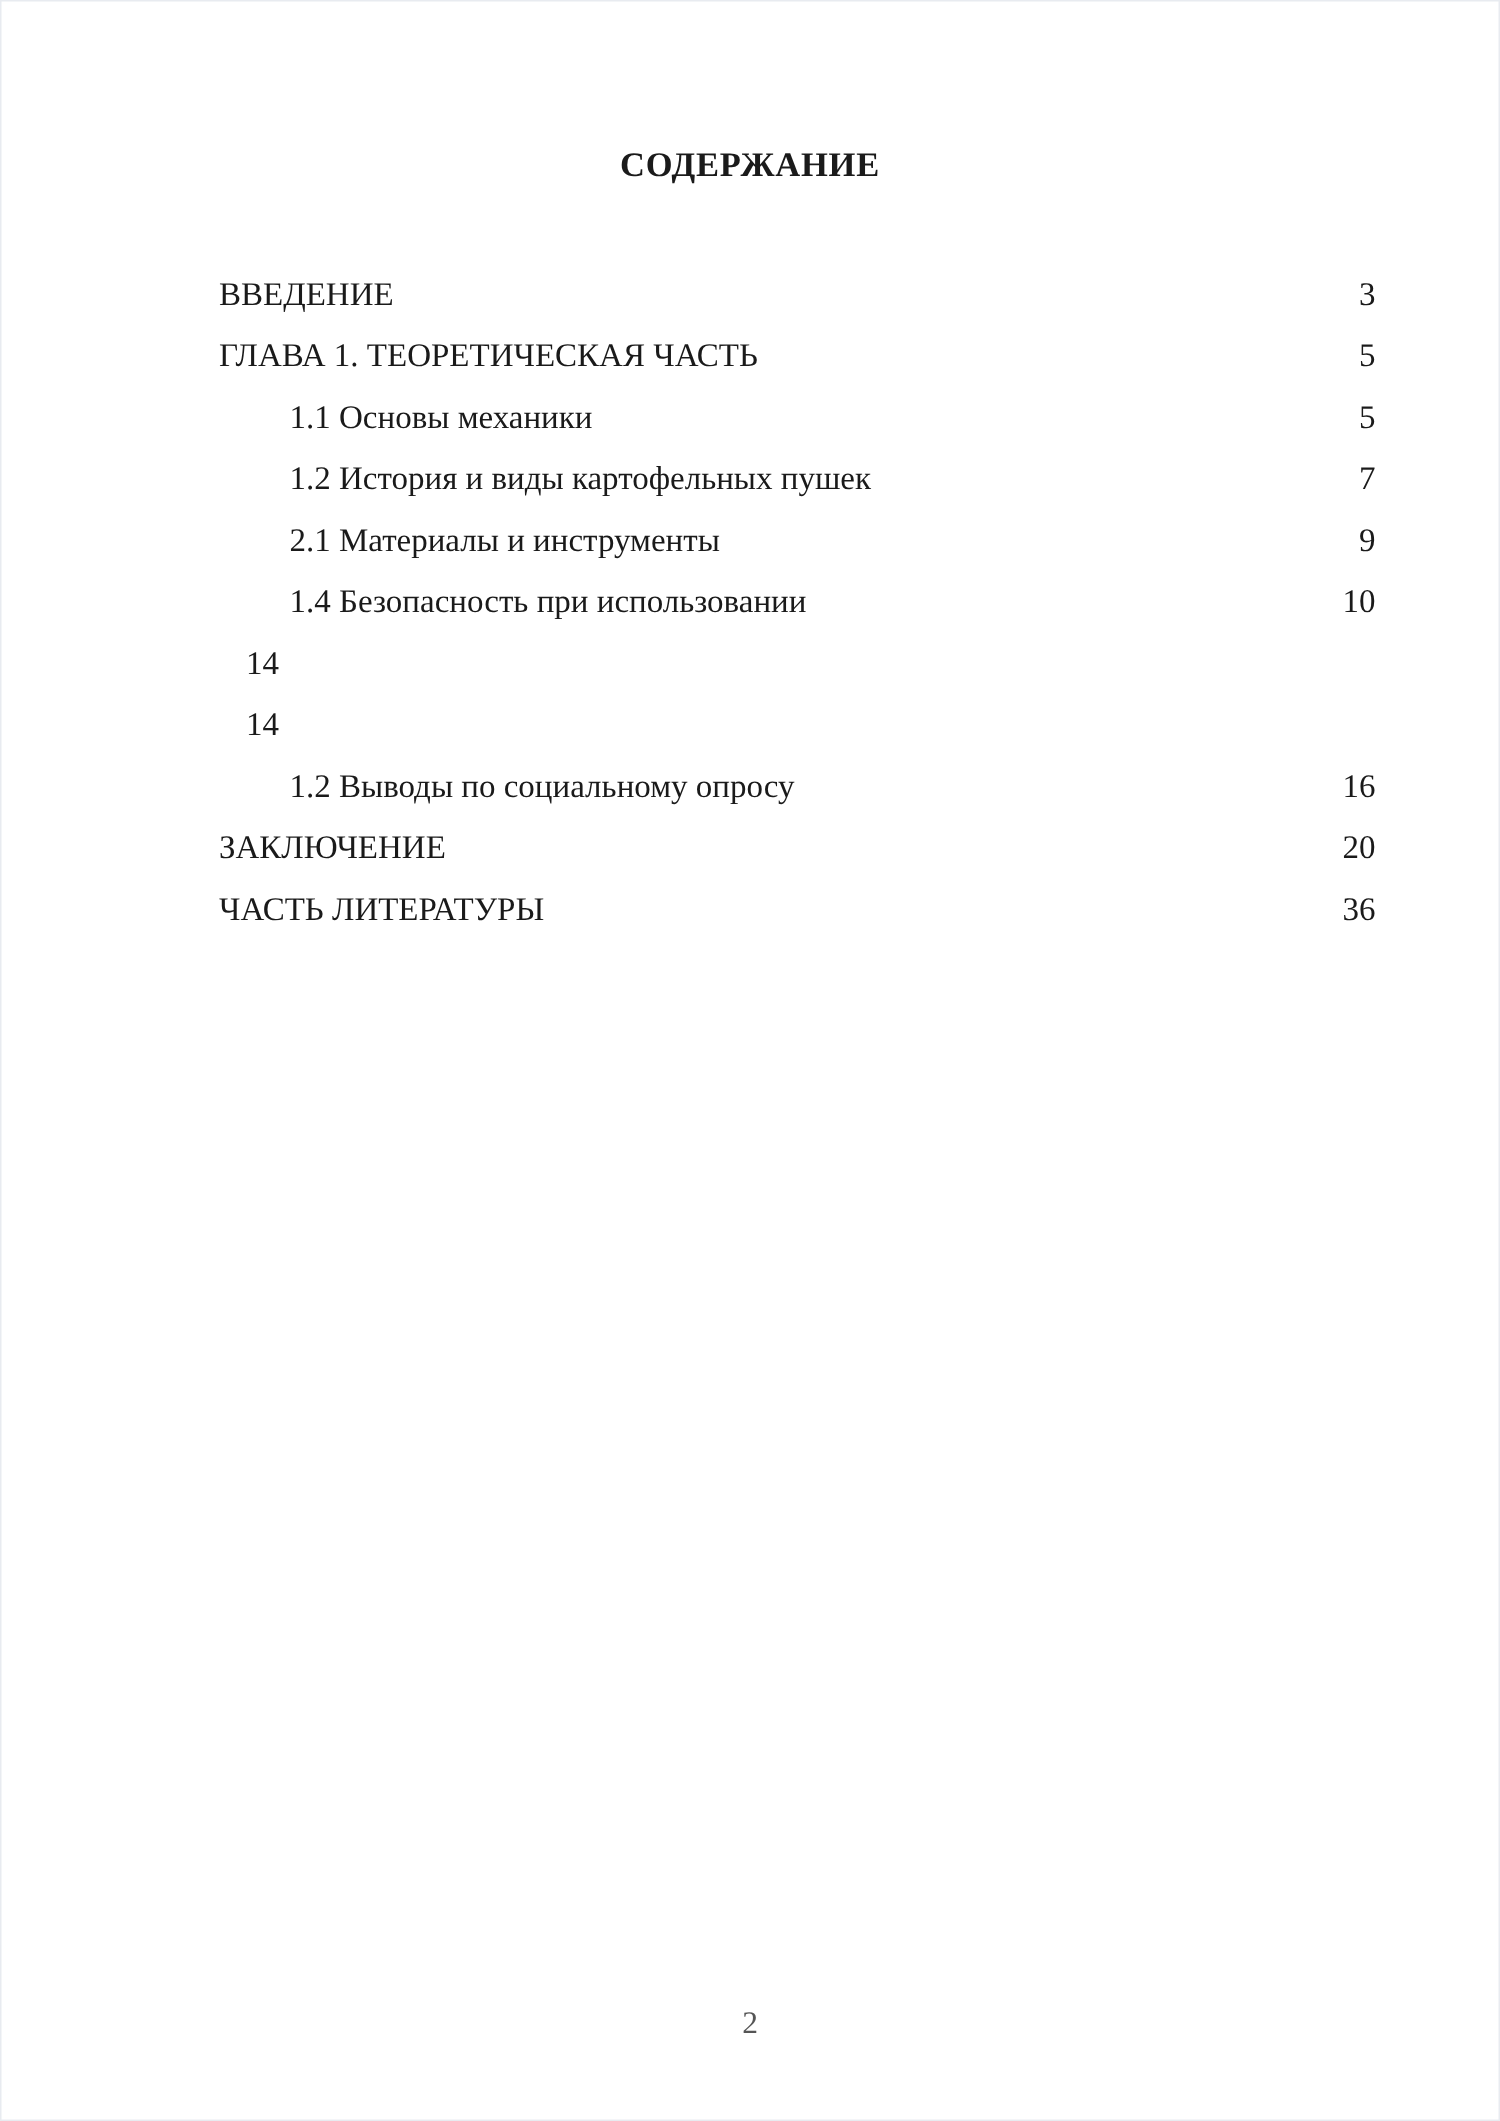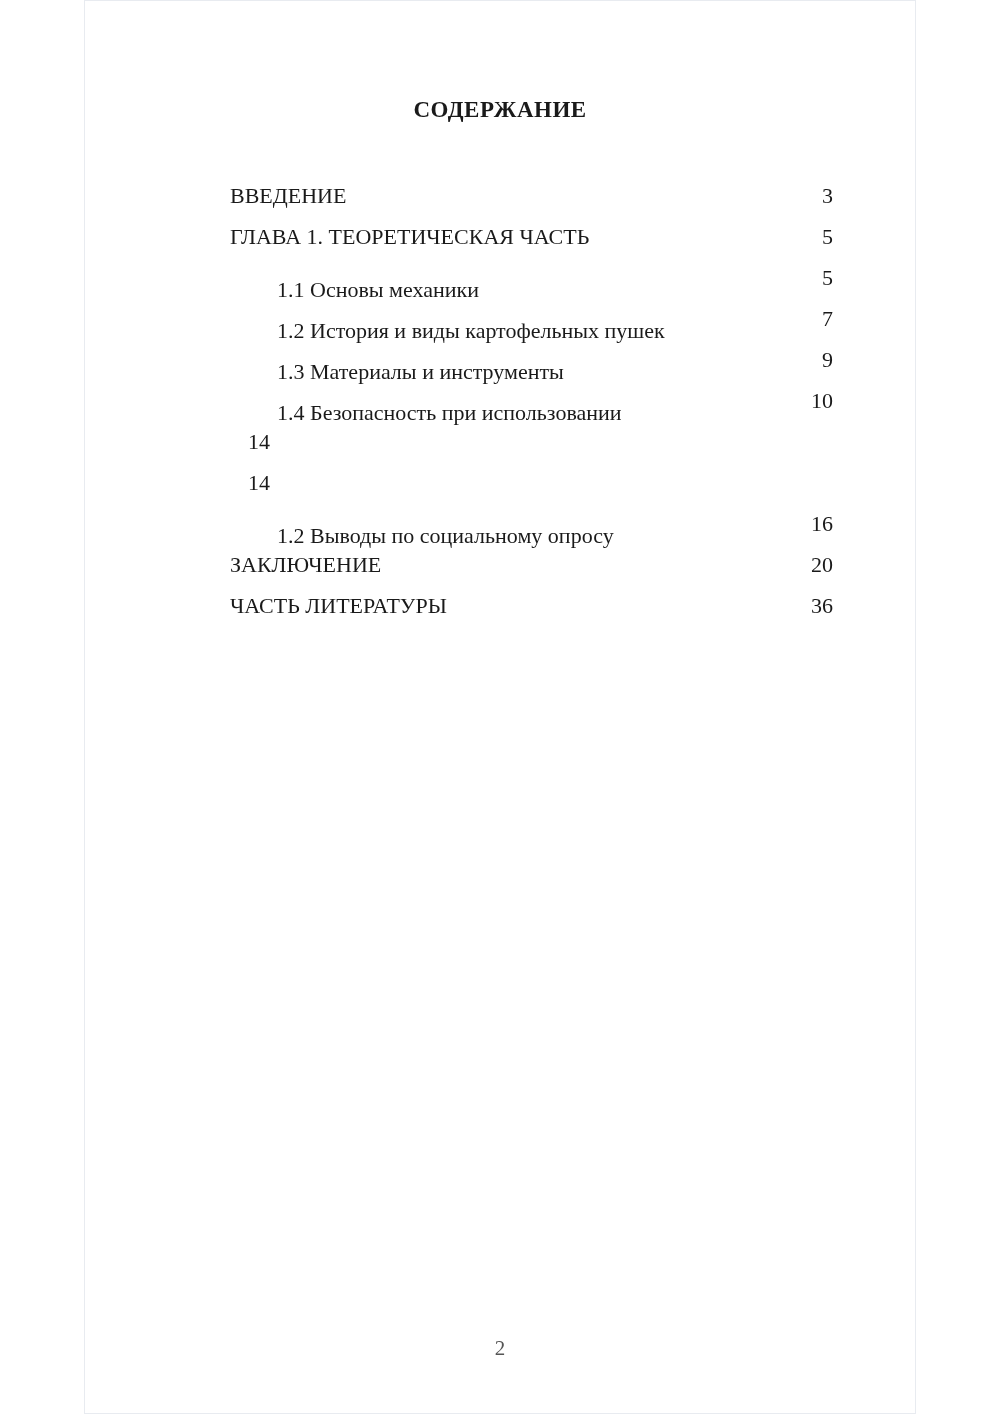--- a/index.html
+++ b/index.html
@@ -2,21 +2,21 @@
 <html><head>
 <meta charset="utf-8">
 <style>
   html, body {
     margin: 0;
     padding: 0;
     background: #ffffff;
   }
   .page {
     position: relative;
-    width: 832px;
+    width: 1000px;
     height: 1414px;
     margin: 0 auto;
     background: #ffffff;
     box-sizing: border-box;
     border: 1px solid #e8ebf0;
     font-family: "Liberation Serif", "DejaVu Serif", serif;
     color: #1a1a1a;
     overflow: hidden;
   }
   .doc-title {
@@ -28,21 +28,21 @@
     letter-spacing: 0.5px;
     color: #1a1a1a;
   }
   .toc {
     margin-top: 52px;
     margin-left: 145px;
     margin-right: 82px;
   }
   .toc-row {
     display: flex;
-    align-items: flex-start;
+    align-items: flex-end;
     justify-content: space-between;
     height: 41px;
     line-height: 41px;
     font-size: 22px;
     color: #1a1a1a;
   }
   .toc-row .label {
     white-space: nowrap;
   }
   .toc-row.lvl1 .label {
@@ -87,21 +87,21 @@
       <span class="label">1.1 Основы механики</span>
       <span class="pagenum">5</span>
     </div>
 
     <div class="toc-row lvl1">
       <span class="label">1.2 История и виды картофельных пушек</span>
       <span class="pagenum">7</span>
     </div>
 
     <div class="toc-row lvl1">
-      <span class="label">1.3 Материалы и инструменты</span>
+      <span class="label">2.1 Материалы и инструменты</span>
       <span class="pagenum">9</span>
     </div>
 
     <div class="toc-row lvl1">
       <span class="label">1.4 Безопасность при использовании</span>
       <span class="pagenum">10</span>
     </div>
 
     <div class="toc-row">
       <span class="pagenum">14</span>

